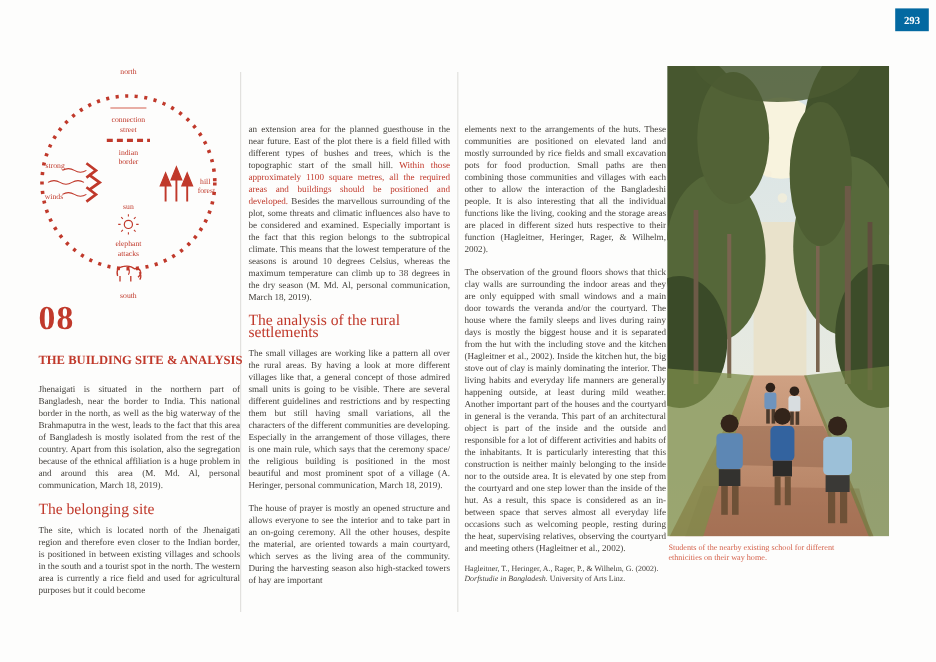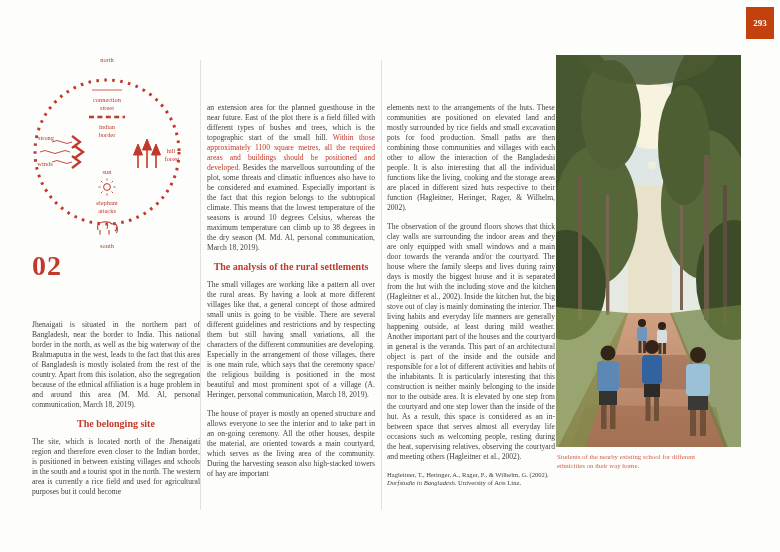--- a/index.html
+++ b/index.html
@@ -3,42 +3,42 @@
 <meta charset="utf-8">
 <style>
   html,body{margin:0;padding:0;background:#e9e9e7;}
   .page{
     position:relative;width:780px;height:552px;background:#fdfdfc;
     font-family:"Liberation Serif","DejaVu Serif",serif;color:#45423d;
     overflow:hidden;margin:0 auto;
   }
   
   .badge{
-    position:absolute;left:746px;top:7px;width:28px;height:32px;
-    background:#c2410c;color:#ffffff;font-family:"Liberation Serif",serif;
+    position:absolute;left:746px;top:7px;width:28px;height:19px;
+    background:#0369a1;color:#ffffff;font-family:"Liberation Serif",serif;
     font-size:9px;font-weight:bold;display:flex;align-items:center;justify-content:center;
   }
   
   .diagram{position:absolute;left:22px;top:50px;width:170px;height:202px;}
   .diagram svg{display:block;}
   .diagram text{fill:#c0392b;font-family:"Liberation Serif",serif;font-size:6.4px;}
   
   .section-number{
     position:absolute;left:32px;top:250px;color:#c0392b;
     font-size:28px;font-weight:bold;letter-spacing:1px;
   }
   .section-title{
     position:absolute;left:32px;top:295px;color:#c0392b;
     font-size:10.5px;font-weight:bold;white-space:nowrap;
   }
   
   .col{position:absolute;width:168px;font-size:7.6px;line-height:10px;text-align:justify;}
   .col p{margin:0 0 9px 0;}
   .col .subhead{
-    color:#c0392b;font-weight:bold;margin:2px 0 8px 0;text-align:center;font-size:10px;
+    color:#c0392b;font-weight:normal;margin:2px 0 8px 0;text-align:left;font-size:13px;
   }
   .col .hl{color:#c0392b;font-weight:normal;}
   .col1{left:32px;top:320px;height:190px;overflow:hidden;}
   .col2{left:207px;top:103px;height:405px;overflow:hidden;}
   .col3{left:387px;top:103px;height:405px;overflow:hidden;}
   .footnote{font-size:6.6px;line-height:8.4px;margin-top:5px;text-align:left;}
   .footnote .it{font-style:italic;}
   
   .vrule{position:absolute;width:1px;background:#e2e1de;top:60px;height:450px;}
   .vrule.r1{left:200px;}
@@ -115,21 +115,22 @@
         <path d="M94,177 q2.5,2.5 0.5,6"></path>
         <path d="M84,173 q3,2 1,6" stroke-width="0.9"></path>
         <line x1="78" y1="180" x2="78" y2="184.5"></line>
         <line x1="87" y1="180" x2="87" y2="184.5"></line>
       </g>
 
       <text x="85" y="198" text-anchor="middle">south</text>
     </svg>
   </div>
 
-  <div class="section-number">02</div>
+  <div class="section-number">08</div>
+  <div class="section-title">THE BUILDING SITE &amp; ANALYSIS</div>
 
   <div class="col col1">
     <p>Jhenaigati is situated in the northern part of Bangladesh, near the border to India. This national border in the north, as well as the big waterway of the Brahmaputra in the west, leads to the fact that this area of Bangladesh is mostly isolated from the rest of the country. Apart from this isolation, also the segregation because of the ethnical affiliation is a huge problem in and around this area (M. Md. Al, personal communication, March 18, 2019).</p>
     <div class="subhead">The belonging site</div>
     <p>The site, which is located north of the Jhenaigati region and therefore even closer to the Indian border, is positioned in between existing villages and schools in the south and a tourist spot in the north. The western area is currently a rice field and used for agricultural purposes but it could become</p>
   </div>
 
   <div class="col col2">
     <p><span>an extension area for the planned guesthouse in the near future.  East of the plot there is a field filled with different types of bushes and trees, which is the topographic start of the small hill. </span><span class="hl">Within those approximately 1100 square metres, all the required areas and buildings should be positioned and developed.</span><span> Besides the marvellous surrounding of the plot, some threats and climatic influences also have to be considered and examined. Especially important is the fact that this region belongs to the subtropical climate. This means that the lowest temperature of the seasons is around 10 degrees Celsius, whereas the maximum temperature can climb up to 38 degrees in the dry season (M. Md. Al, personal communication, March 18, 2019).</span></p>
     <div class="subhead">The analysis of the rural settlements</div>

